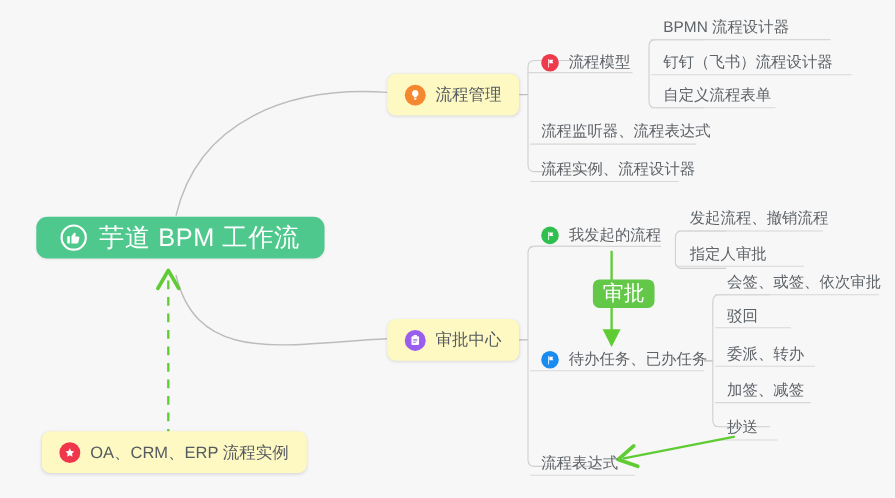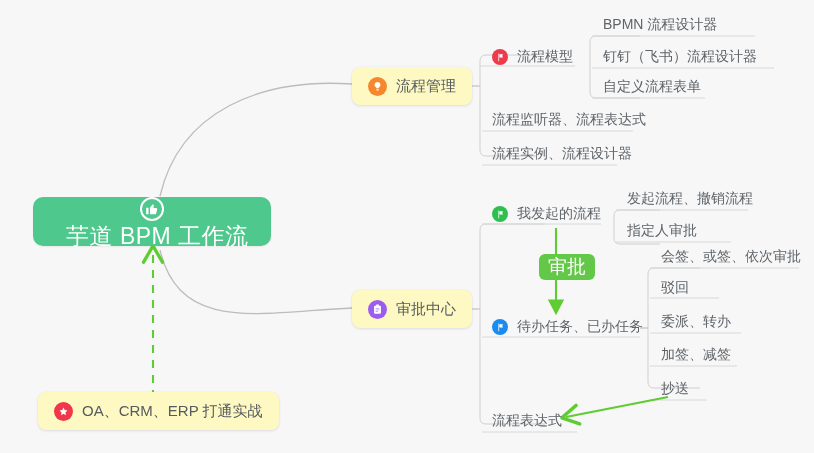--- a/index.html
+++ b/index.html
@@ -37,26 +37,25 @@
     box-sizing: border-box;
     white-space: nowrap;
     text-align: right;
   }
 
   
   .root-node {
     background: #4ec88d;
     border-radius: 10px;
     padding: 0 22px;
-    height: 49px;
+    height: 38px;
     color: #ffffff;
     font-size: 23px;
     letter-spacing: 0.5px;
     box-shadow: 0 1px 2px rgba(0,0,0,0.06);
-    flex-direction: column;
   }
   .root-node .label { margin-left: 11px; font-weight: 400; }
 
   
   .card-node {
     background: #fef9c3;
     border-radius: 8px;
     padding: 0 16px;
     height: 38px;
     color: #555b60;
@@ -273,16 +272,16 @@
   <div class="node leaf-node" style="left:490px; top:406px;">
     <span class="label">流程表达式</span>
   </div>
 
   <div class="node card-node" style="left:38px; top:392px;">
     <span class="ic ic-star">
       <svg width="11" height="11" viewBox="0 0 24 24" fill="#ffffff">
         <path d="M12 3.2l2.65 5.6 6.05.83-4.4 4.3 1.06 6.13L12 17.18l-5.36 2.88 1.06-6.13-4.4-4.3 6.05-.83z"></path>
       </svg>
     </span>
-    <span class="label">OA、CRM、ERP 打通实战</span>
+    <span class="label">OA、CRM、ERP 流程实例</span>
   </div>
 
 </div>
 
 </body></html>

